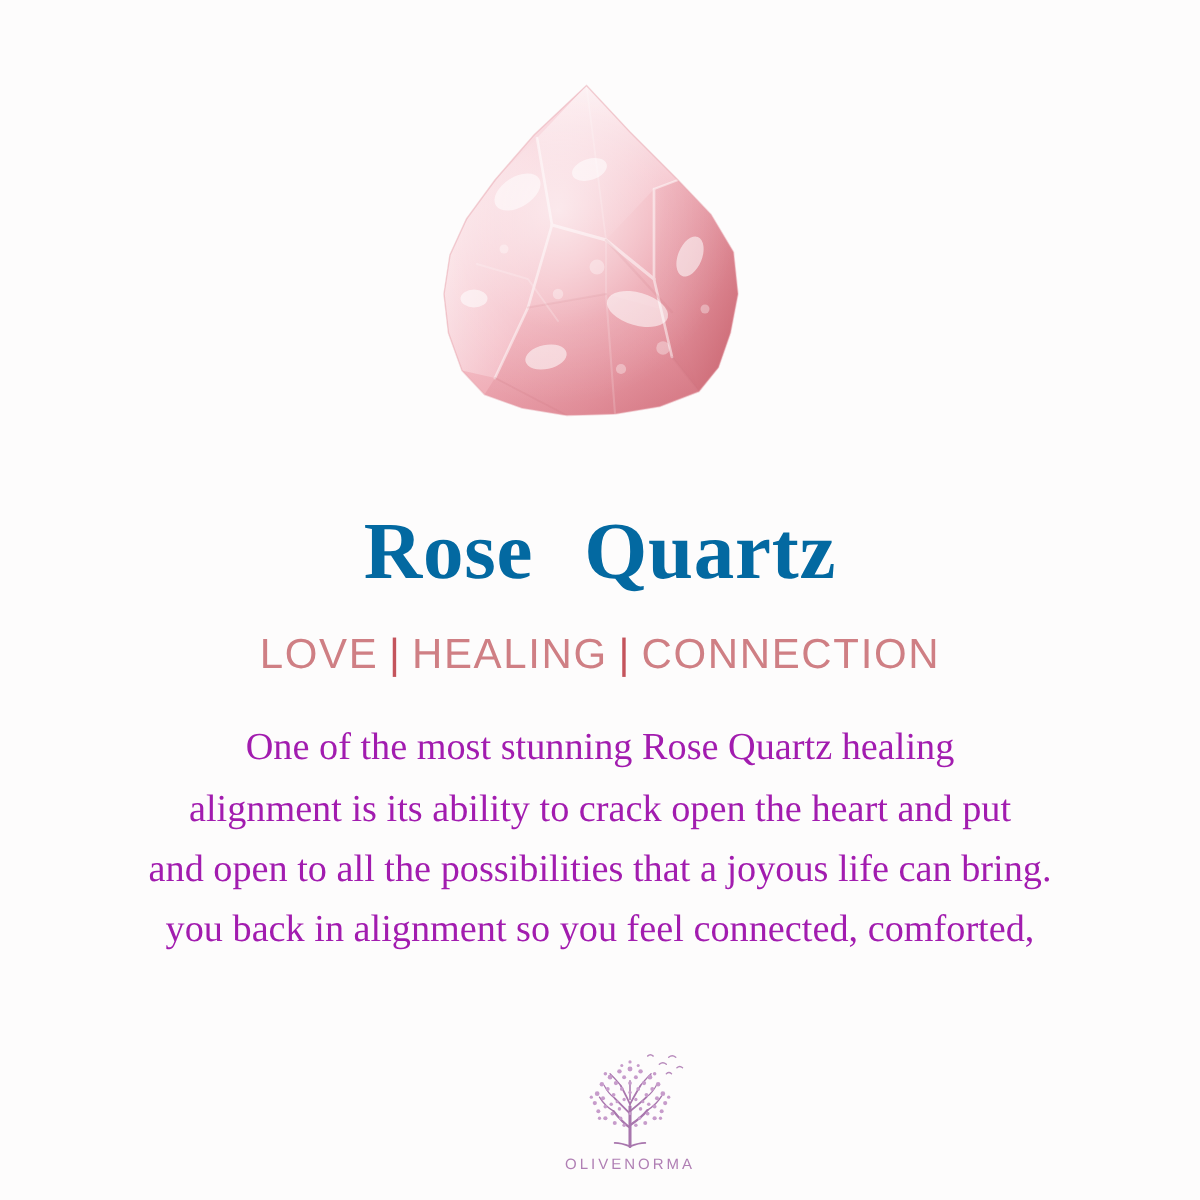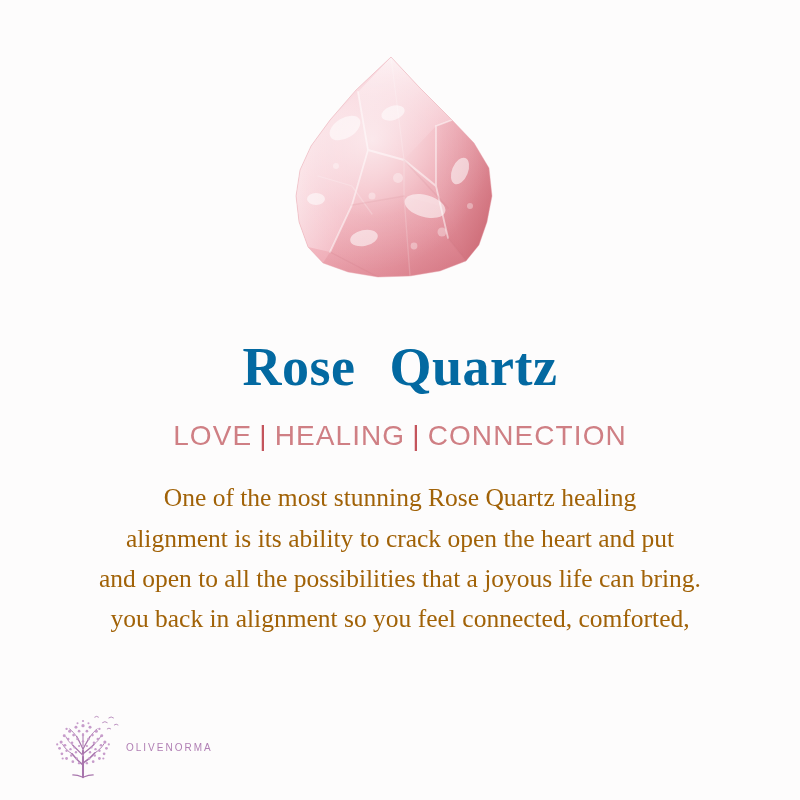--- a/index.html
+++ b/index.html
@@ -75,37 +75,37 @@
   }
 
   
   .body-copy {
     margin: 0;
     margin-top: 26px;
     width: 740px;
     font-family: "Liberation Serif", "DejaVu Serif", serif;
     font-size: 25.5px;
     font-weight: 400;
-    color: #a16207;
+    color: #a21caf;
     line-height: 1.58;
     text-align: center;
   }
   .body-copy .line {
     display: block;
     white-space: nowrap;
   }
 
   
   .brand {
     position: absolute;
     left: 0;
     right: 0;
     bottom: 18px;
     display: flex;
-    flex-direction: row;
+    flex-direction: column;
     align-items: center;
     margin-left: 40px;
   }
   .brand-mark {
     display: block;
     width: 86px;
     height: 72px;
   }
   .brand-name {
     margin-top: 2px;

